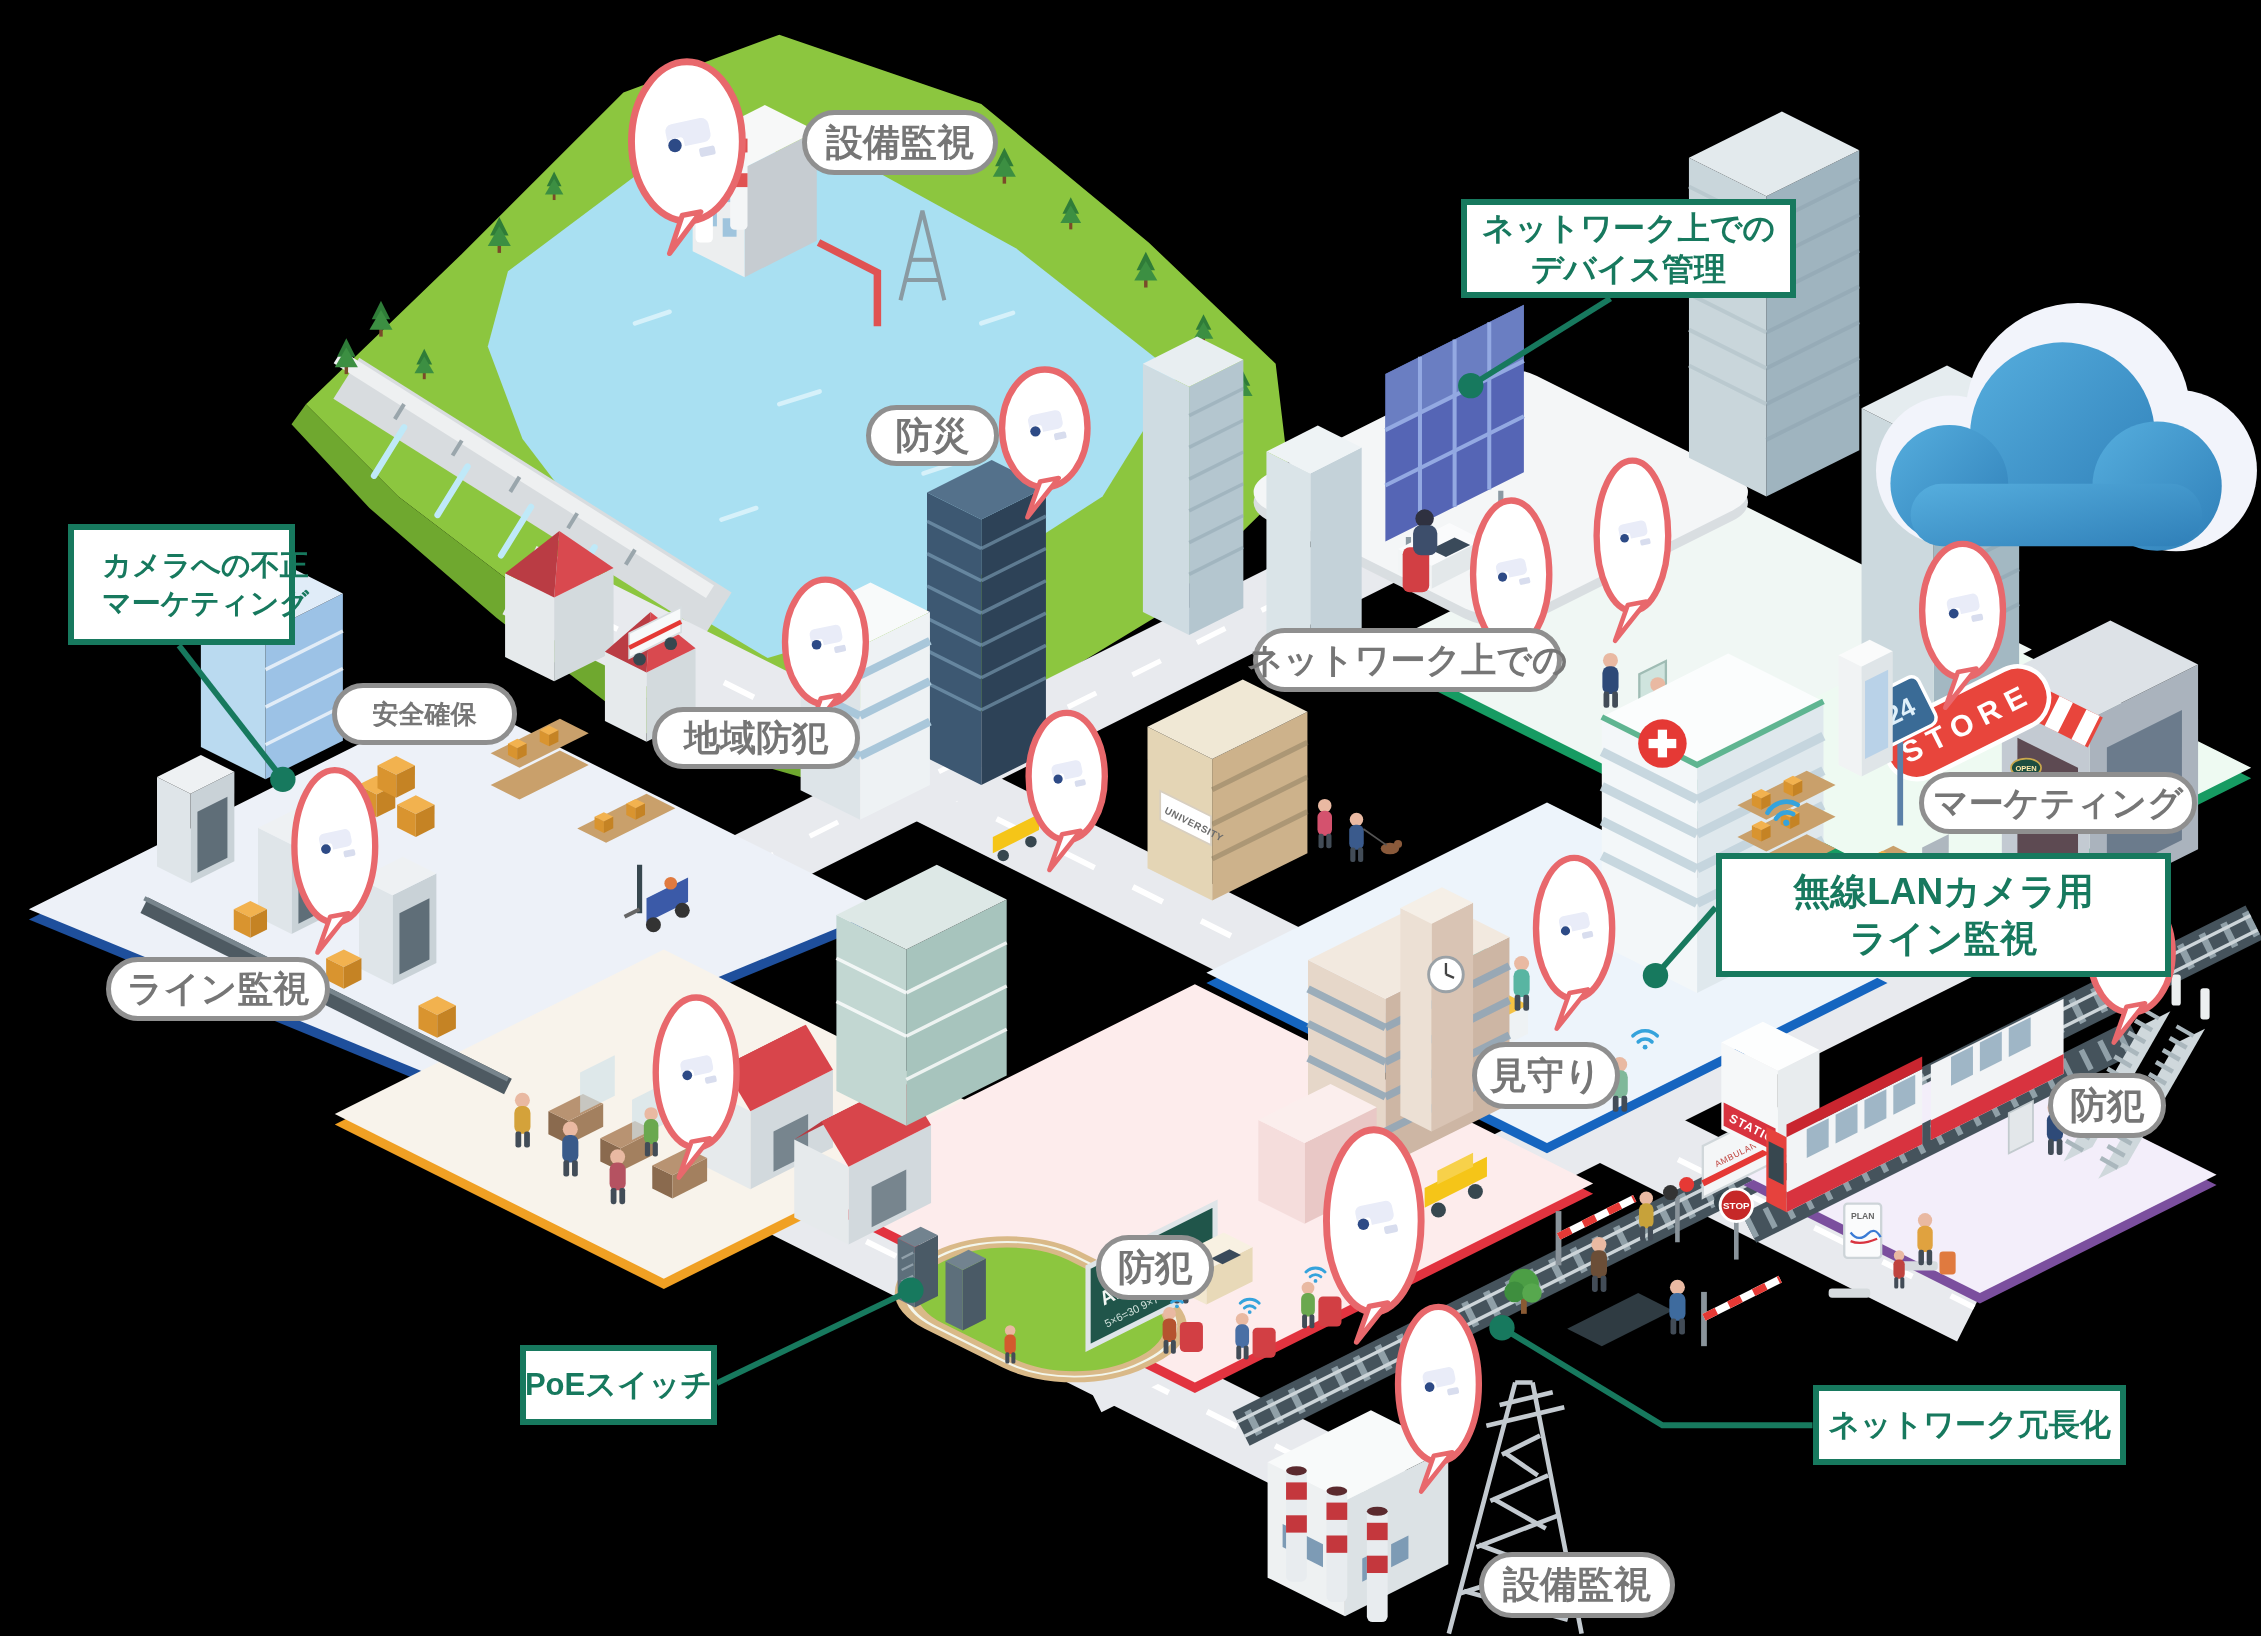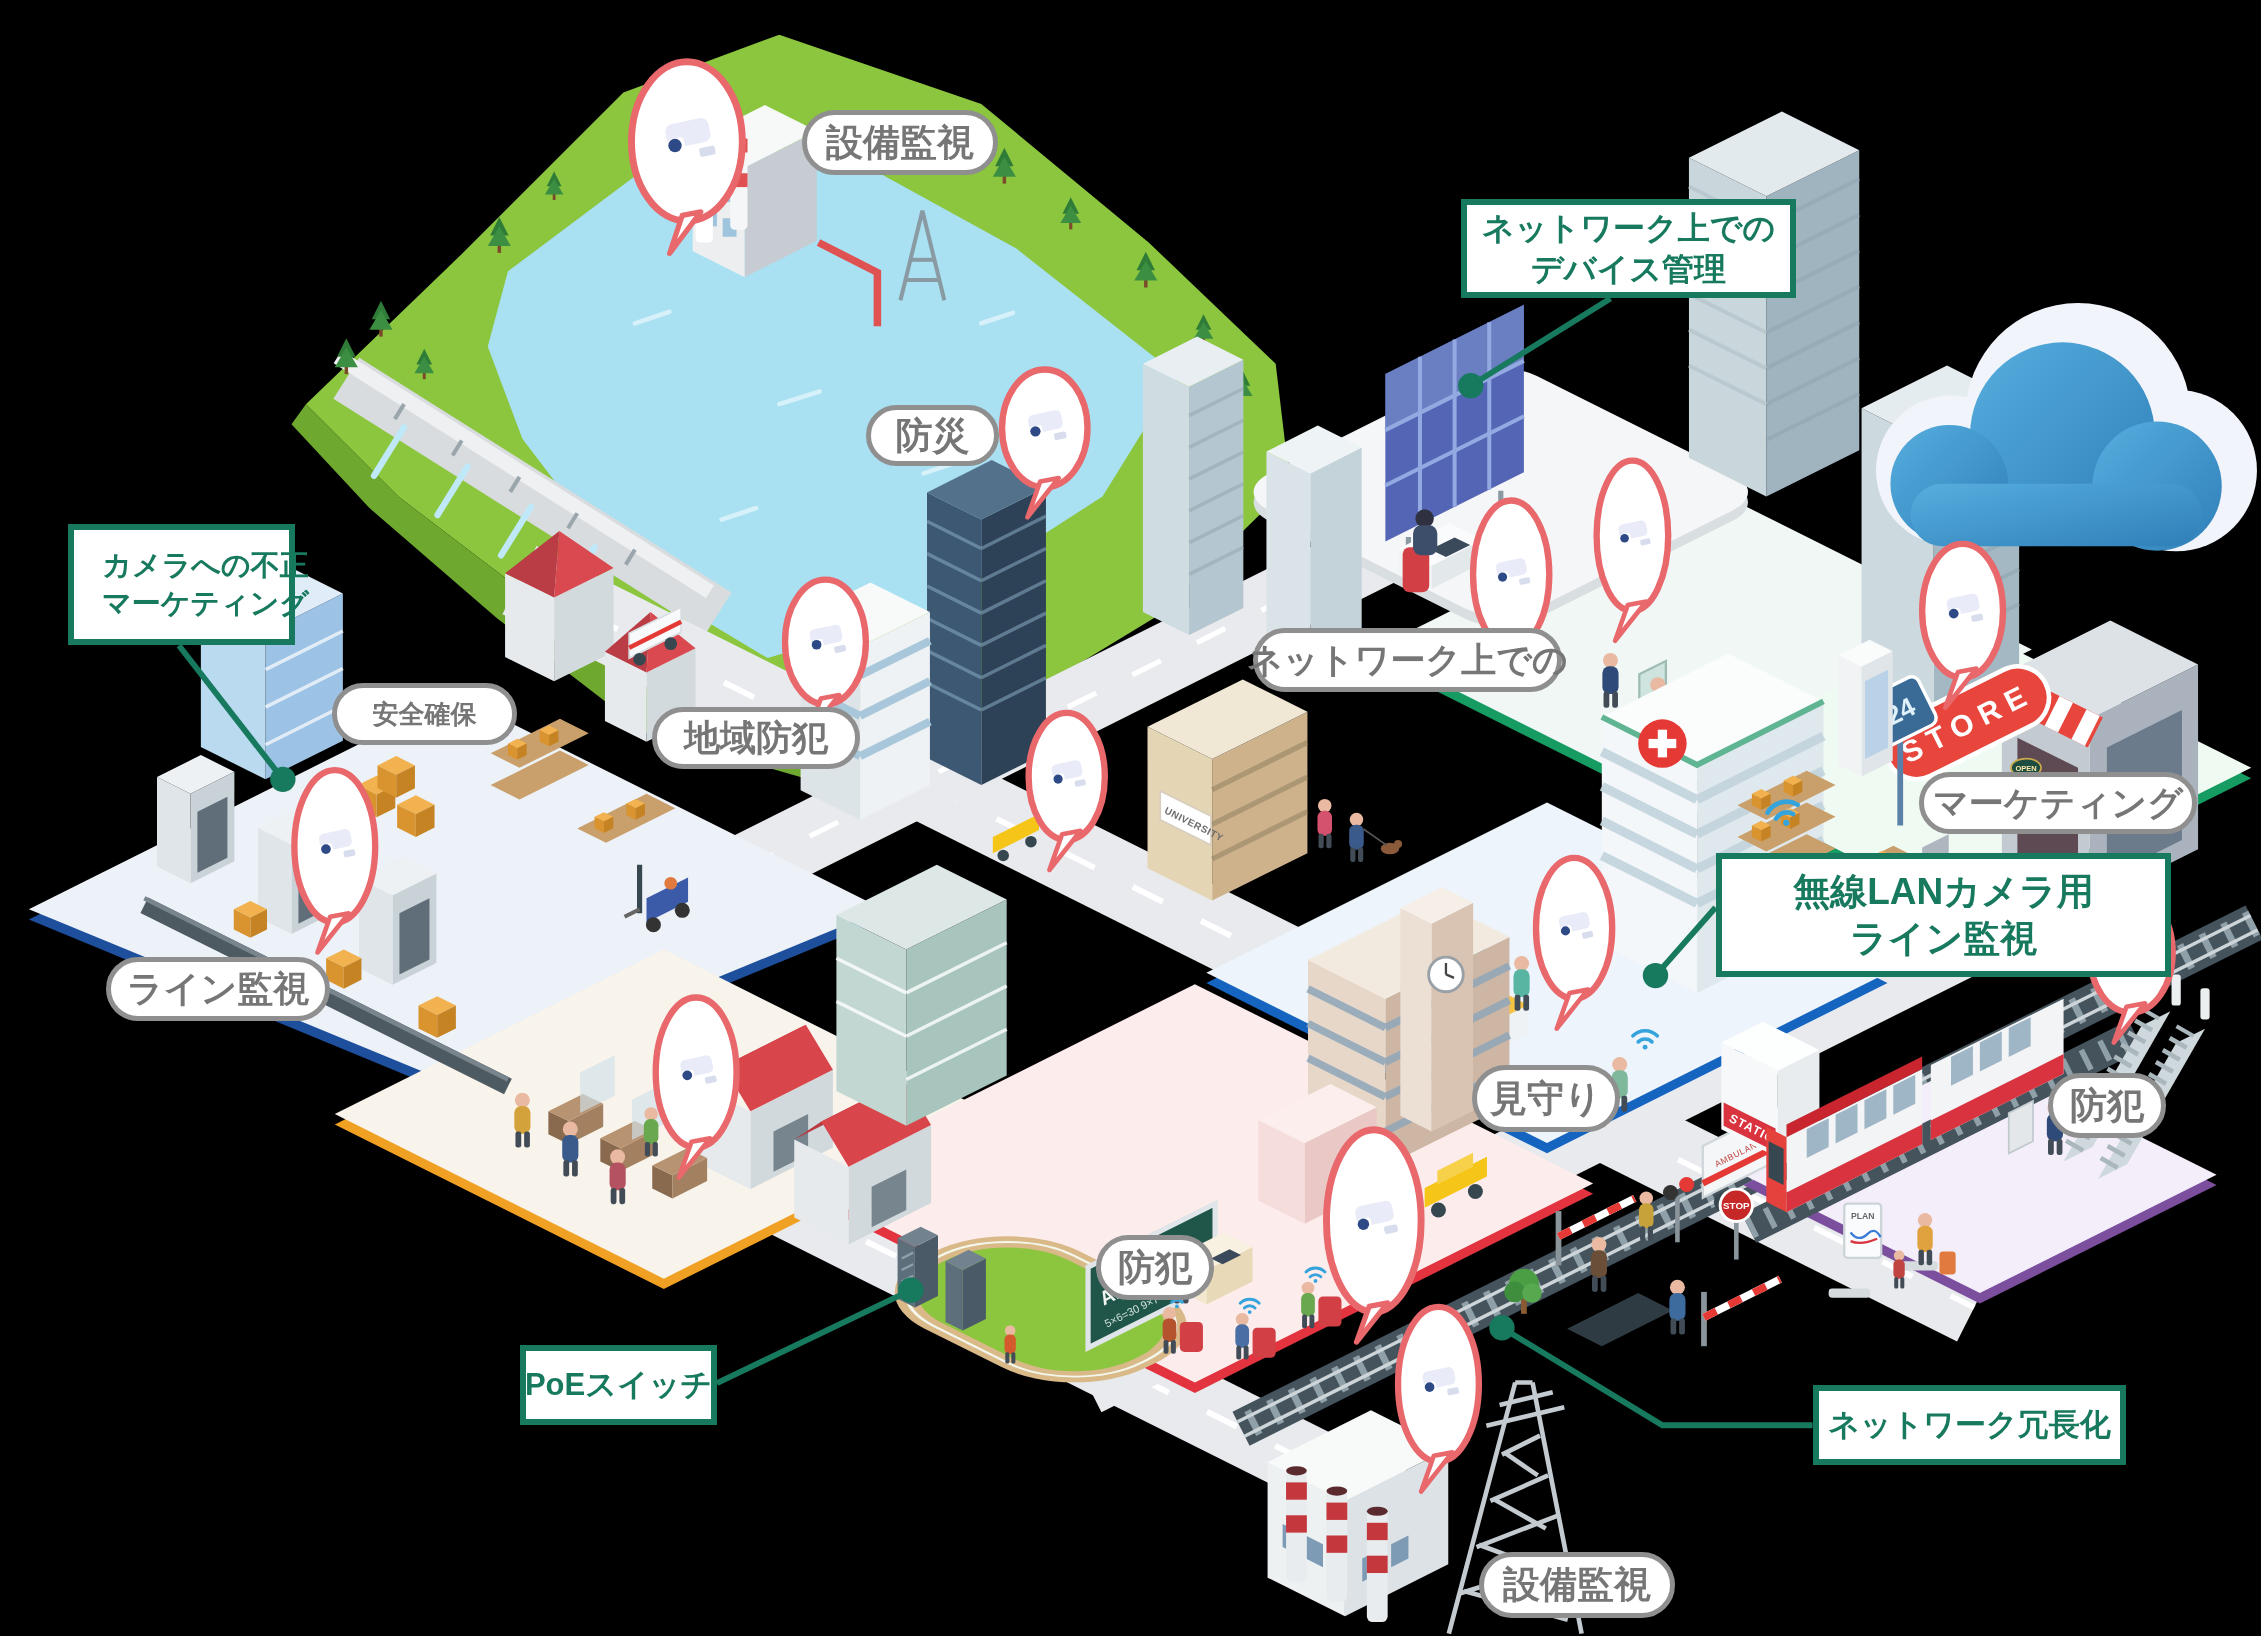--- a/index.html
+++ b/index.html
@@ -753,21 +753,21 @@
     </div>
 <div class="pill" style="left:1253px;top:628px;width:309px;height:64px;font-size:35px;">
       <span>ネットワーク上での</span>
     </div>
 <div class="pill" style="left:1919px;top:772px;width:278px;height:62px;font-size:35px;">
       <span>マーケティング</span>
     </div>
 <div class="pill" style="left:106px;top:957px;width:224px;height:64px;font-size:36px;">
       <span>ライン監視</span>
     </div>
-<div class="pill" style="left:1472px;top:1065px;width:148px;height:67px;font-size:37px;">
+<div class="pill" style="left:1472px;top:1042px;width:148px;height:67px;font-size:37px;">
       <span>見守り</span>
     </div>
 <div class="pill" style="left:2048px;top:1073px;width:118px;height:65px;font-size:37px;">
       <span>防犯</span>
     </div>
 <div class="pill" style="left:1096px;top:1235px;width:118px;height:65px;font-size:37px;">
       <span>防犯</span>
     </div>
 <div class="pill" style="left:1479px;top:1552px;width:196px;height:66px;font-size:37px;">
       <span>設備監視</span>

